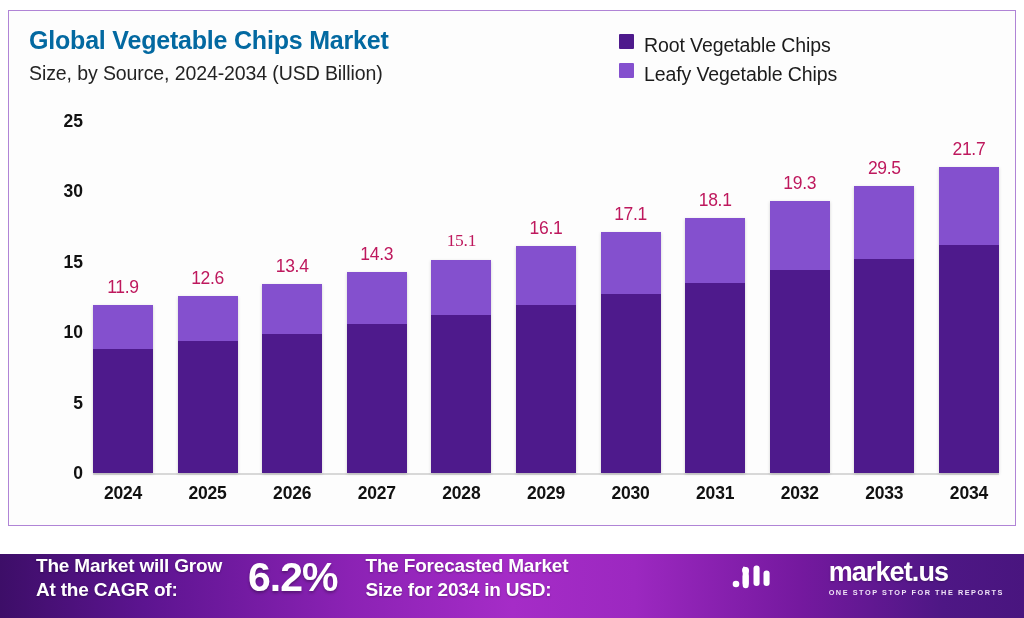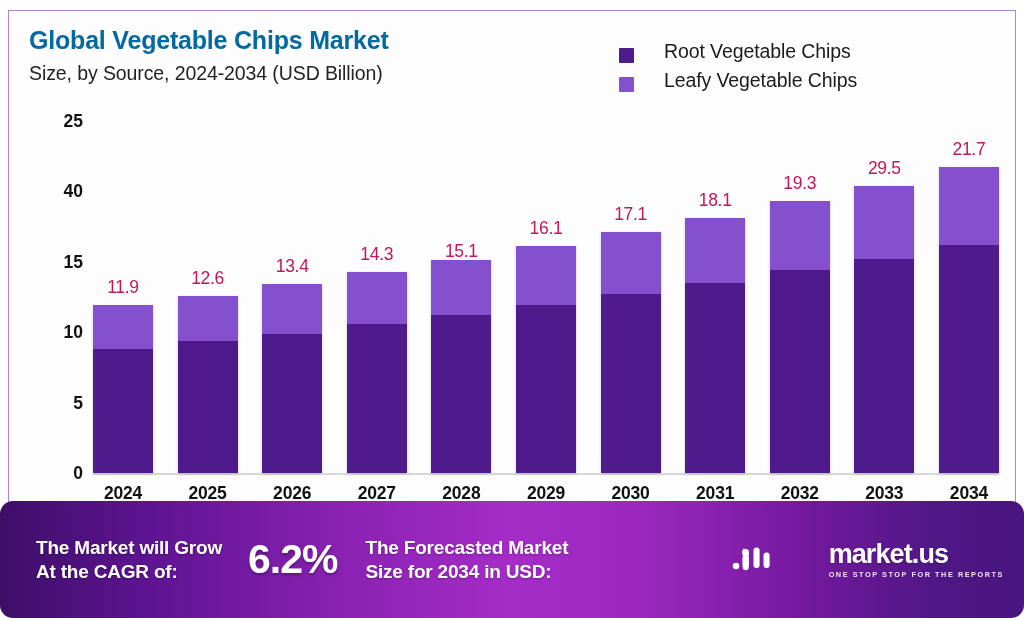--- a/index.html
+++ b/index.html
@@ -49,23 +49,22 @@
     white-space:nowrap;
   }
 
   
   .legend {
     position:absolute;
     left:610px; top:23px;
   }
   .legend-row {
     display:flex;
-    align-items:flex-end;
+    align-items:flex-start;
     height:29px;
-    gap:20px;
   }
   .legend-swatch {
     width:15px; height:15px;
     margin-right:10px;
     flex:none;
     border-radius:1px;
   }
   .legend-label {
     font-size:19.5px;
     color:#1b1b1b;
@@ -152,27 +151,26 @@
     font-size:17.5px;
     font-weight:bold;
     color:#111;
     letter-spacing:-0.2px;
   }
 
   
   .footer {
     position:absolute;
     left:0; bottom:0;
-    width:1024px; height:117px;
+    width:1024px; height:64px;
     background:linear-gradient(90deg,#3d0e68 0%,#5c1490 14%,#8b22b4 34%,#a52cc7 50%,#9c28c0 62%,#75199f 78%,#4e1785 92%,#49157f 100%);
     display:flex;
-    align-items:center;
+    align-items:flex-start;
     color:#ffffff;
     overflow:hidden;
-    border-radius:13px;
   }
   .footer-inner {
     display:flex;
     align-items:center;
     width:100%;
     padding:0 14px 0 14px;
   }
   .f-label {
     font-size:19px;
     font-weight:bold;
@@ -240,21 +238,21 @@
         </div>
       </div>
     </div>
 
     <div class="plot-wrap">
       <div class="y-axis" id="y-axis">
           <div class="y-tick" style="top: 352px;">0</div>
           <div class="y-tick" style="top: 281.6px;">5</div>
           <div class="y-tick" style="top: 211.2px;">10</div>
           <div class="y-tick" style="top: 140.8px;">15</div>
-          <div class="y-tick" style="top: 70.4px;">40</div>
+          <div class="y-tick" style="top: 70.4px;">30</div>
           <div class="y-tick" style="top: 0px;">25</div>
         </div>
       <div class="axis-line"></div>
       <div class="bars" id="bars">
           <div class="bar-group">
             <div class="bar-value" style="bottom: 174.552px;">11.9</div>
             <div class="bar-stack" style="height: 167.552px;">
               <div class="seg-leafy" style="height: 43.648px; background: rgb(132, 80, 206);"></div>
               <div class="seg-root" style="height: 123.904px; background: rgb(78, 26, 140);"></div>
             </div>
@@ -274,21 +272,21 @@
             </div>
           </div>
           <div class="bar-group">
             <div class="bar-value" style="bottom: 208.344px;">14.3</div>
             <div class="bar-stack" style="height: 201.344px;">
               <div class="seg-leafy" style="height: 52.096px; background: rgb(132, 80, 206);"></div>
               <div class="seg-root" style="height: 149.248px; background: rgb(78, 26, 140);"></div>
             </div>
           </div>
           <div class="bar-group">
-            <div class="bar-value" style="bottom: 211px;">15.1</div>
+            <div class="bar-value" style="bottom: 222px; font-family: Liberation Serif, serif;">15.1</div>
             <div class="bar-stack" style="height: 212.608px;">
               <div class="seg-leafy" style="height: 54.912px; background: rgb(132, 80, 206);"></div>
               <div class="seg-root" style="height: 157.696px; background: rgb(78, 26, 140);"></div>
             </div>
           </div>
           <div class="bar-group">
             <div class="bar-value" style="bottom: 233.688px;">16.1</div>
             <div class="bar-stack" style="height: 226.688px;">
               <div class="seg-leafy" style="height: 59.136px; background: rgb(132, 80, 206);"></div>
               <div class="seg-root" style="height: 167.552px; background: rgb(78, 26, 140);"></div>

